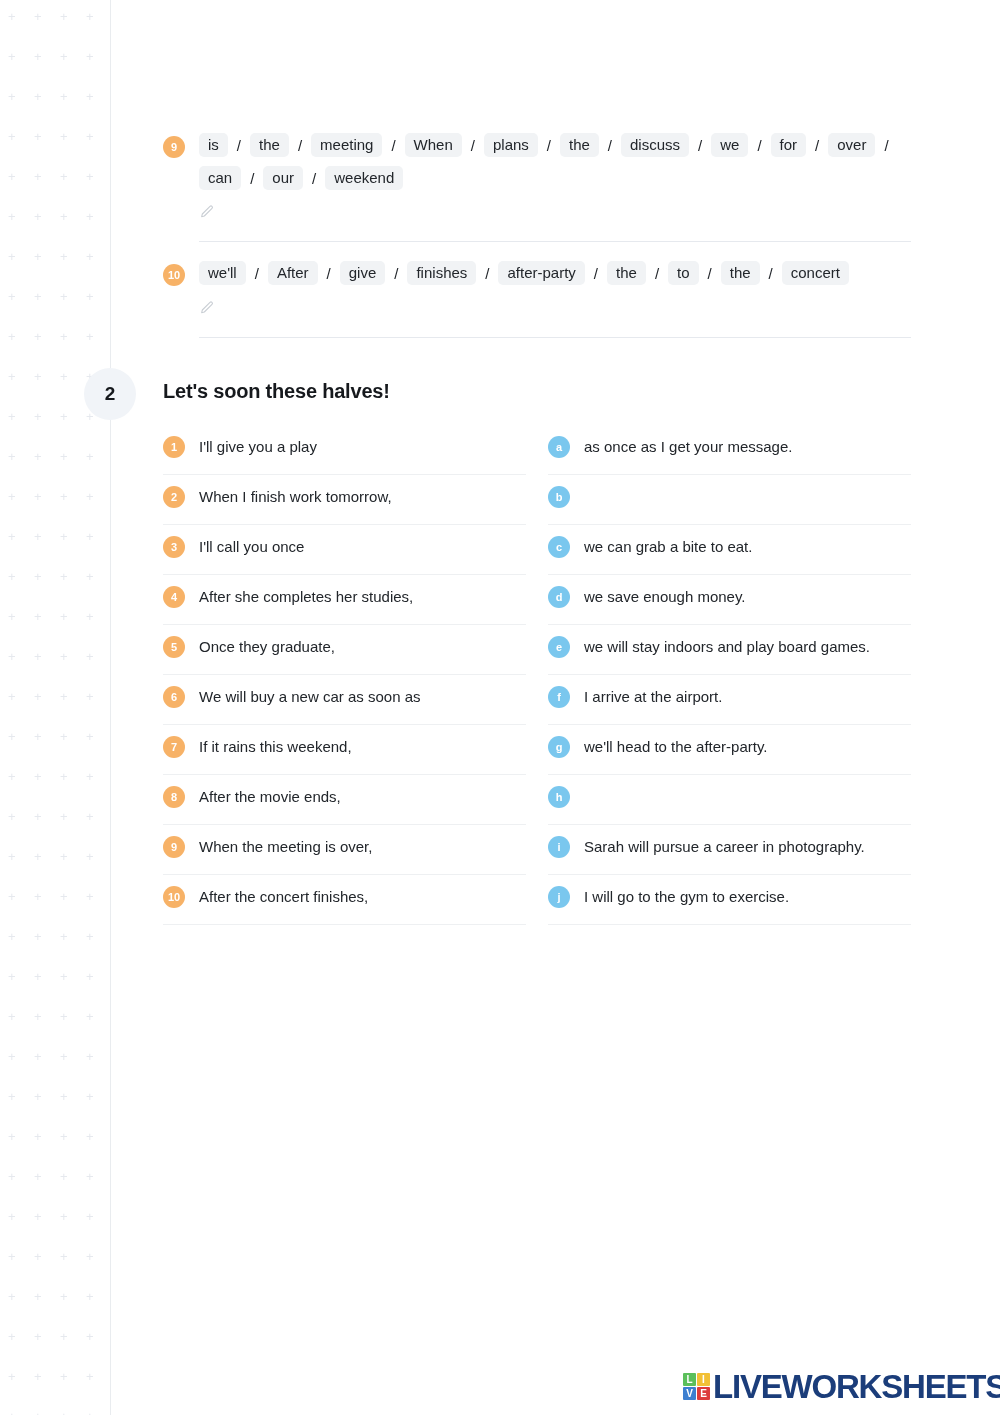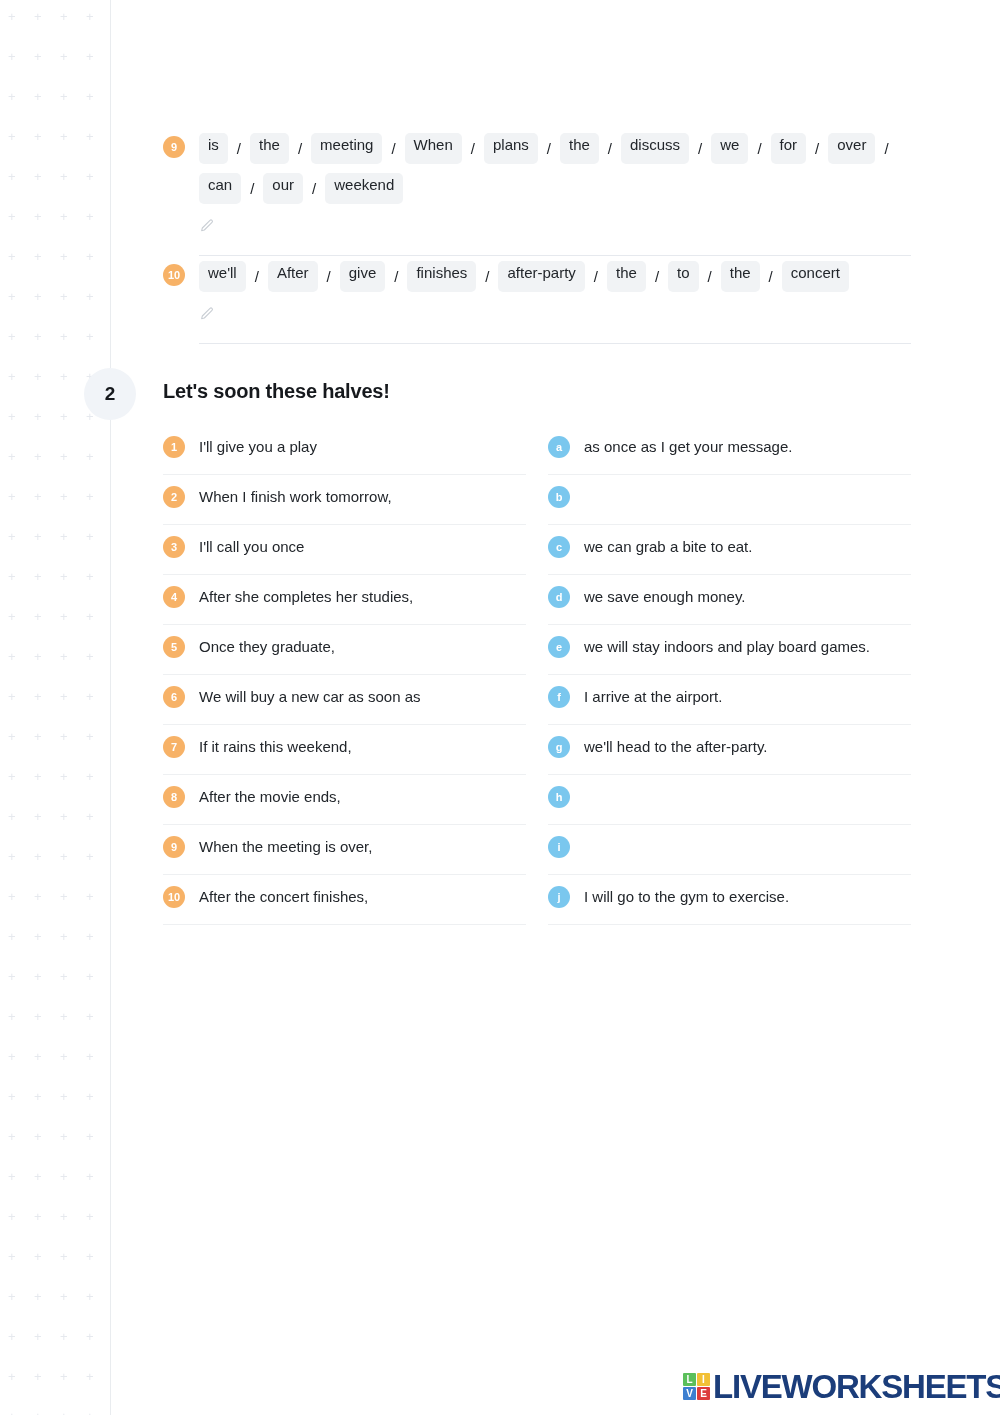--- a/index.html
+++ b/index.html
@@ -74,21 +74,21 @@
   .words {
     flex: 1;
     display: flex;
     flex-wrap: wrap;
     align-items: center;
     row-gap: 9px;
   }
   .chip {
     background: #f1f3f5;
     border-radius: 5px;
-    padding: 3px 9px 11px;
+    padding: 3px 9px 4px;
     font-size: 15px;
     color: #22262b;
     white-space: nowrap;
     text-align: center;
   }
   .slash {
     color: #22262b;
     font-size: 15px;
     padding: 0 9px;
   }
@@ -499,20 +499,21 @@
       <div class="match-cell">
         <div class="badge badge-blue match-badge">h</div>
       </div>
       <div class="match-cell">
         <div class="badge badge-orange match-badge">9</div>
         <div class="match-text">When the meeting is over,</div>
       </div>
       <div class="match-cell spacer"></div>
       <div class="match-cell">
         <div class="badge badge-blue match-badge">i</div>
+        <div class="match-text">Sarah will pursue a career in photography.</div>
       </div>
       <div class="match-cell">
         <div class="badge badge-orange match-badge">10</div>
         <div class="match-text">After the concert finishes,</div>
       </div>
       <div class="match-cell spacer"></div>
       <div class="match-cell">
         <div class="badge badge-blue match-badge">j</div>
         <div class="match-text">I will go to the gym to exercise.</div>
       </div>

